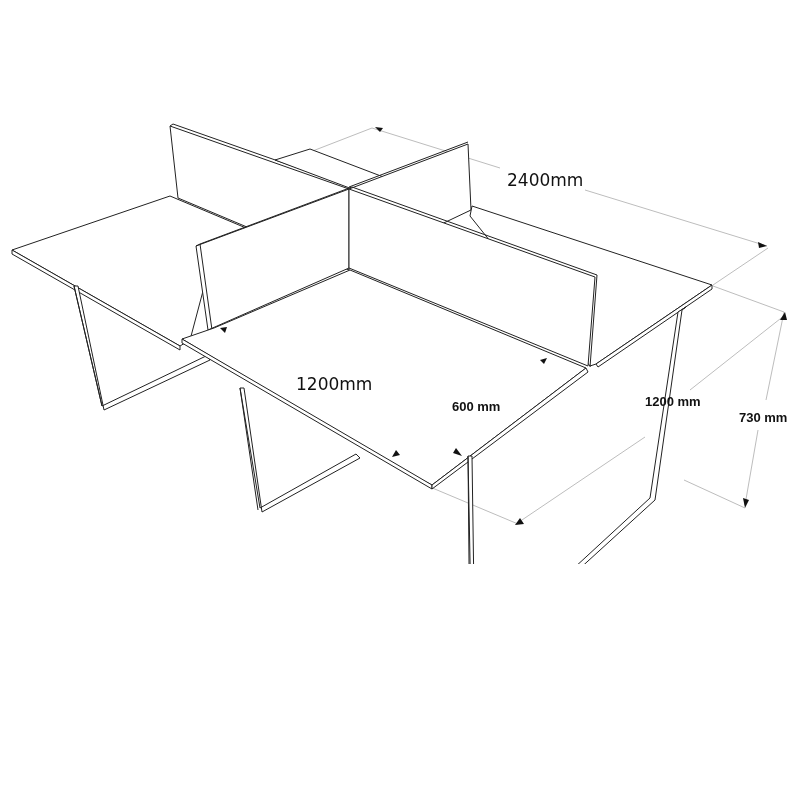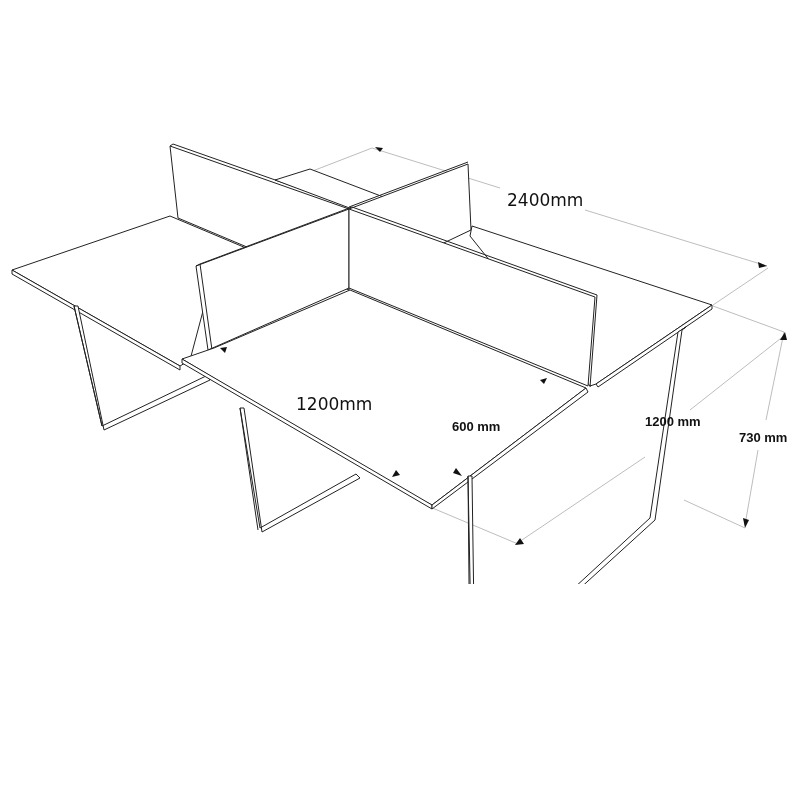--- a/index.html
+++ b/index.html
@@ -1,16 +1,16 @@
 <!DOCTYPE html>
 <html><head>
   <meta charset="utf-8">
   <style>
     html, body { margin: 0; padding: 0; background: #ffffff; }
-    #canvas { position: relative; width: 800px; height: 564px; background: #ffffff; overflow: hidden; margin-top: 20px; }
+    #canvas { position: relative; width: 800px; height: 564px; background: #ffffff; overflow: hidden; }
     svg { position: absolute; left: 0; top: 0; }
     .edge { fill: #ffffff; stroke: #222222; stroke-width: 1; stroke-linejoin: round; }
     .thin { fill: none; stroke: #222222; stroke-width: 1; }
     .dim { fill: none; stroke: #bdbdbd; stroke-width: 1; }
     .arrow { fill: #111111; stroke: none; }
     .label-lg { font-family: "DejaVu Sans", sans-serif; font-size: 17px; fill: #111111; }
     .label-sm { font-family: "Liberation Sans", sans-serif; font-size: 13px; font-weight: bold; fill: #111111; }
   </style>
 </head>
 <body>

